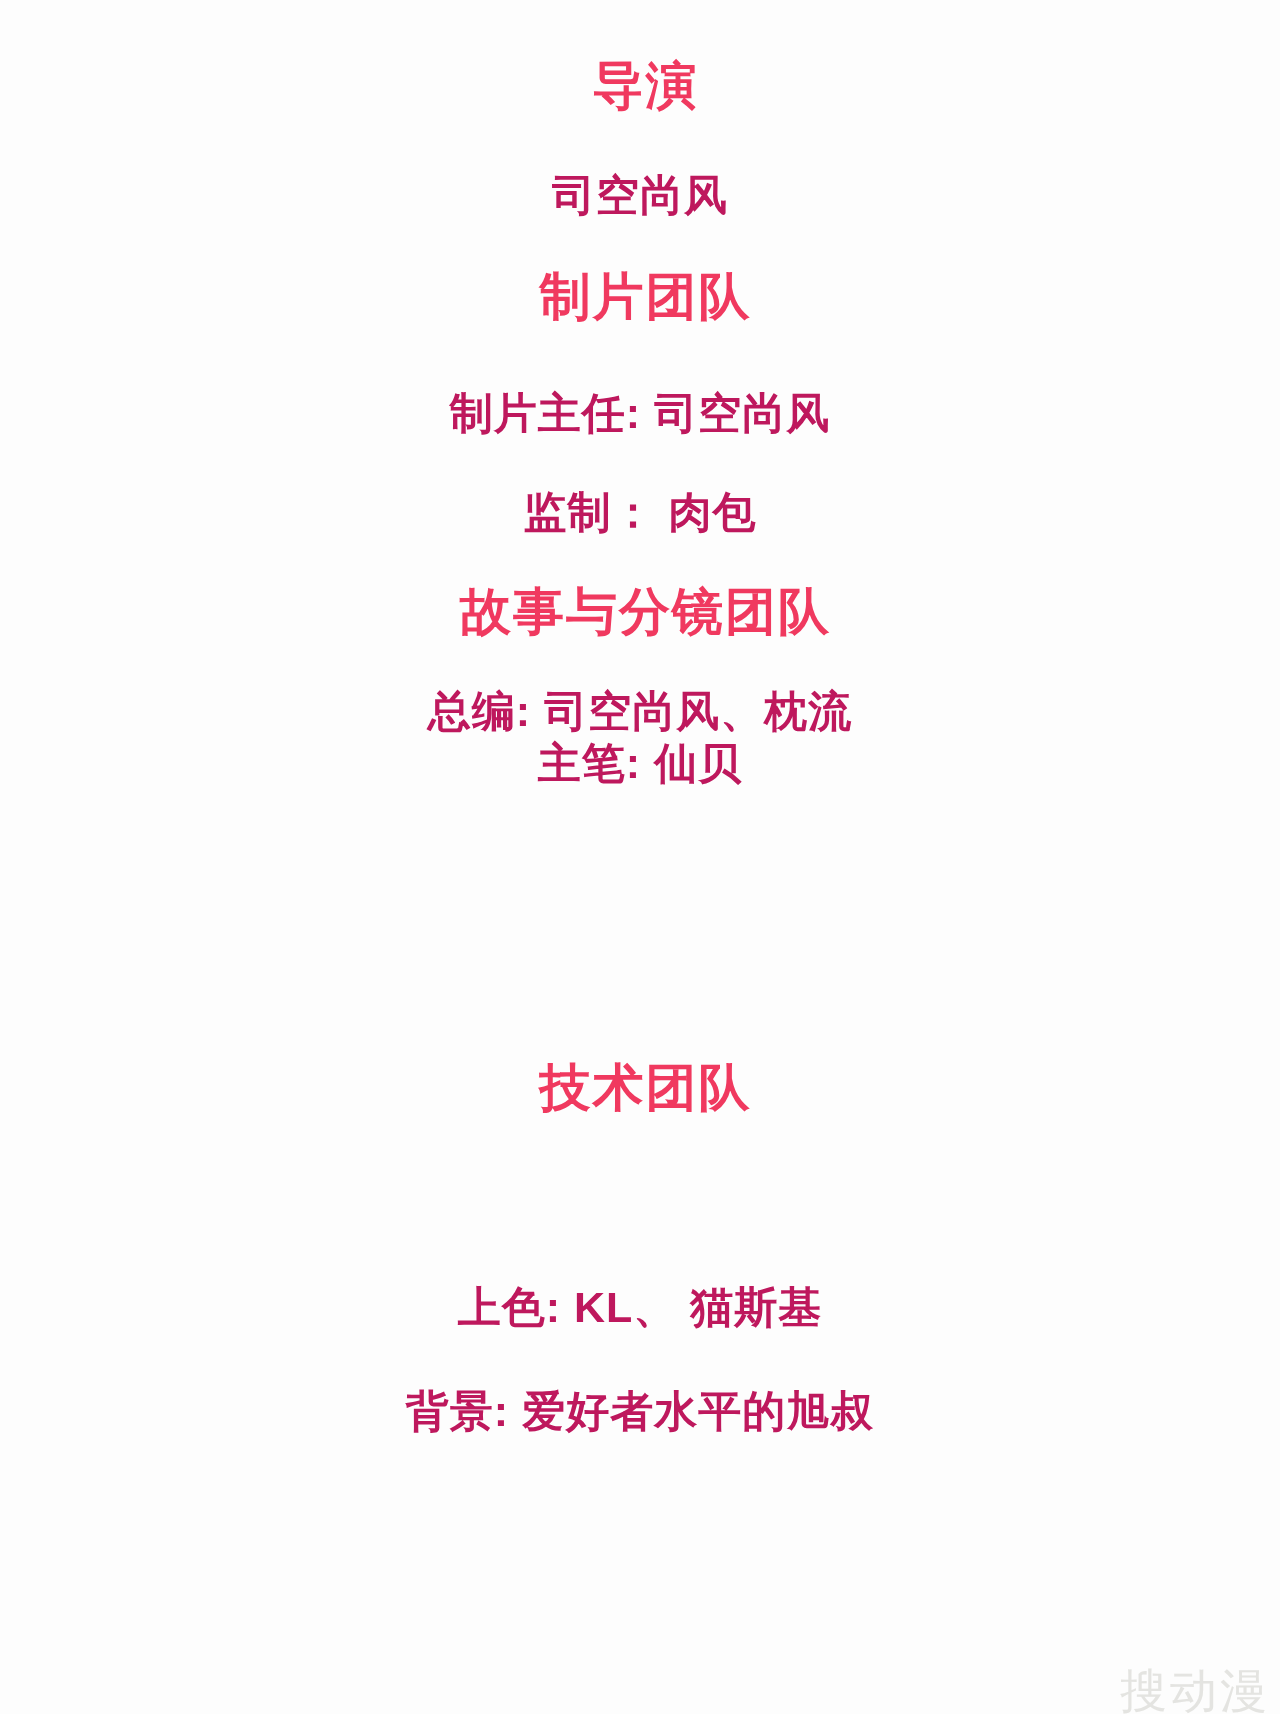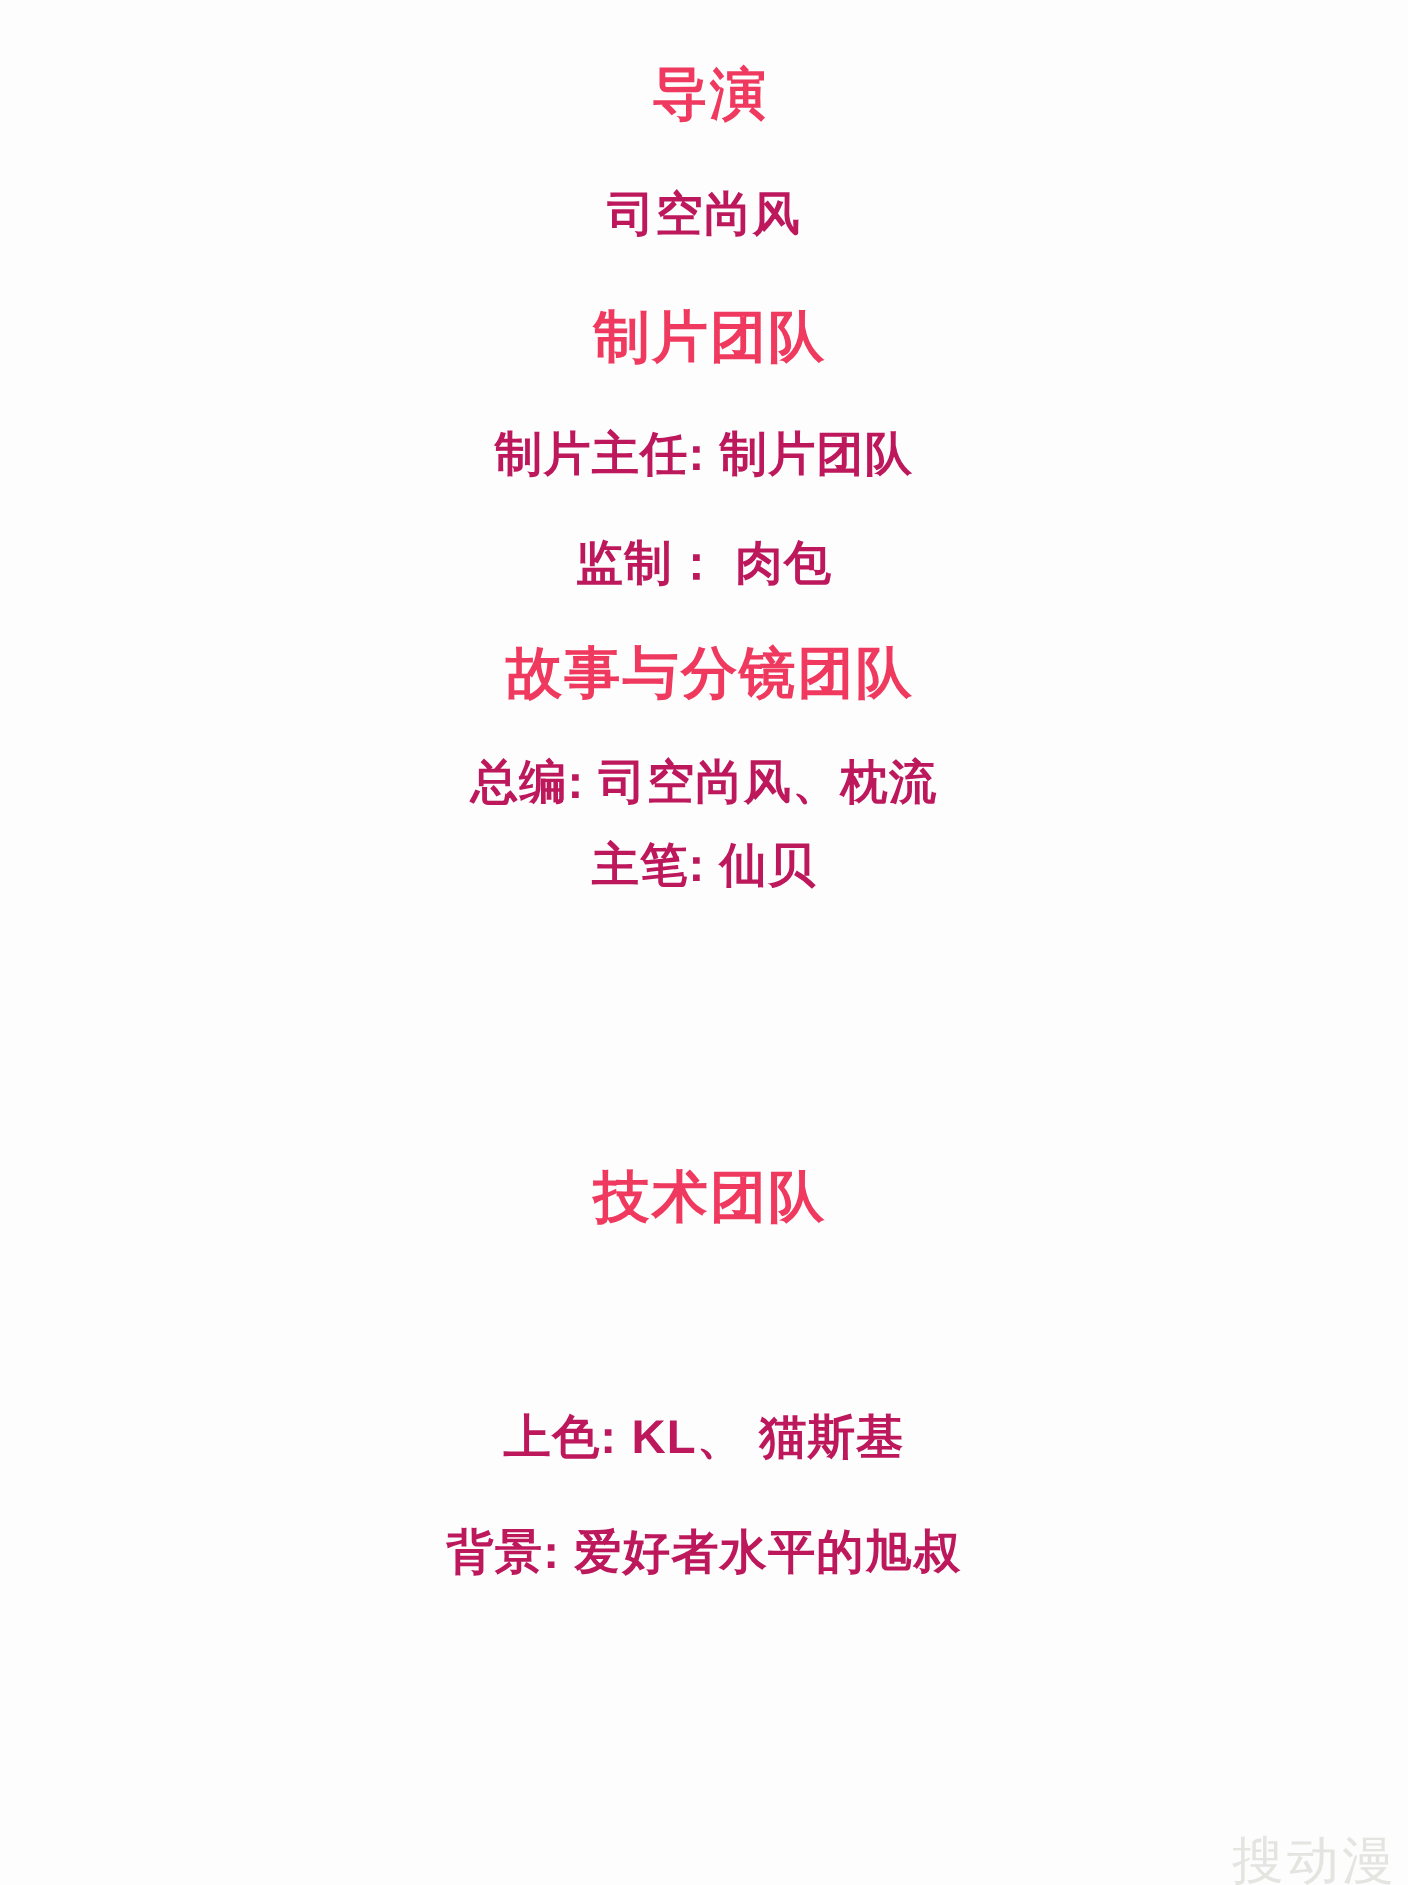--- a/index.html
+++ b/index.html
@@ -61,33 +61,33 @@
 </head>
 <body>
 
 <div class="page">
 
   <h2 class="heading" style="top:60px">导演</h2>
   <div class="line" style="top:172px">
     <span>司空尚风</span>
   </div>
 
-  <h2 class="heading" style="top:281px">制片团队</h2>
+  <h2 class="heading" style="top:271px">制片团队</h2>
   <div class="line" style="top:390px">
-    <span>制片主任: 制片团队</span>
+    <span>制片主任: 司空尚风</span>
   </div>
   <div class="line" style="top:489px">
     <span>监制： 肉包</span>
   </div>
 
   <h2 class="heading" style="top:586px">故事与分镜团队</h2>
   <div class="line" style="top:688px">
     <span>总编: 司空尚风、枕流</span>
   </div>
-  <div class="line" style="top:764px">
+  <div class="line" style="top:740px">
     <span>主笔: 仙贝</span>
   </div>
 
   <h2 class="heading" style="top:1062px">技术团队</h2>
   <div class="line" style="top:1388px">
     <span>背景: 爱好者水平的旭叔</span>
   </div>
   <div class="line" style="top:1284px">
     <span>上色: KL、 猫斯基</span>
   </div>

